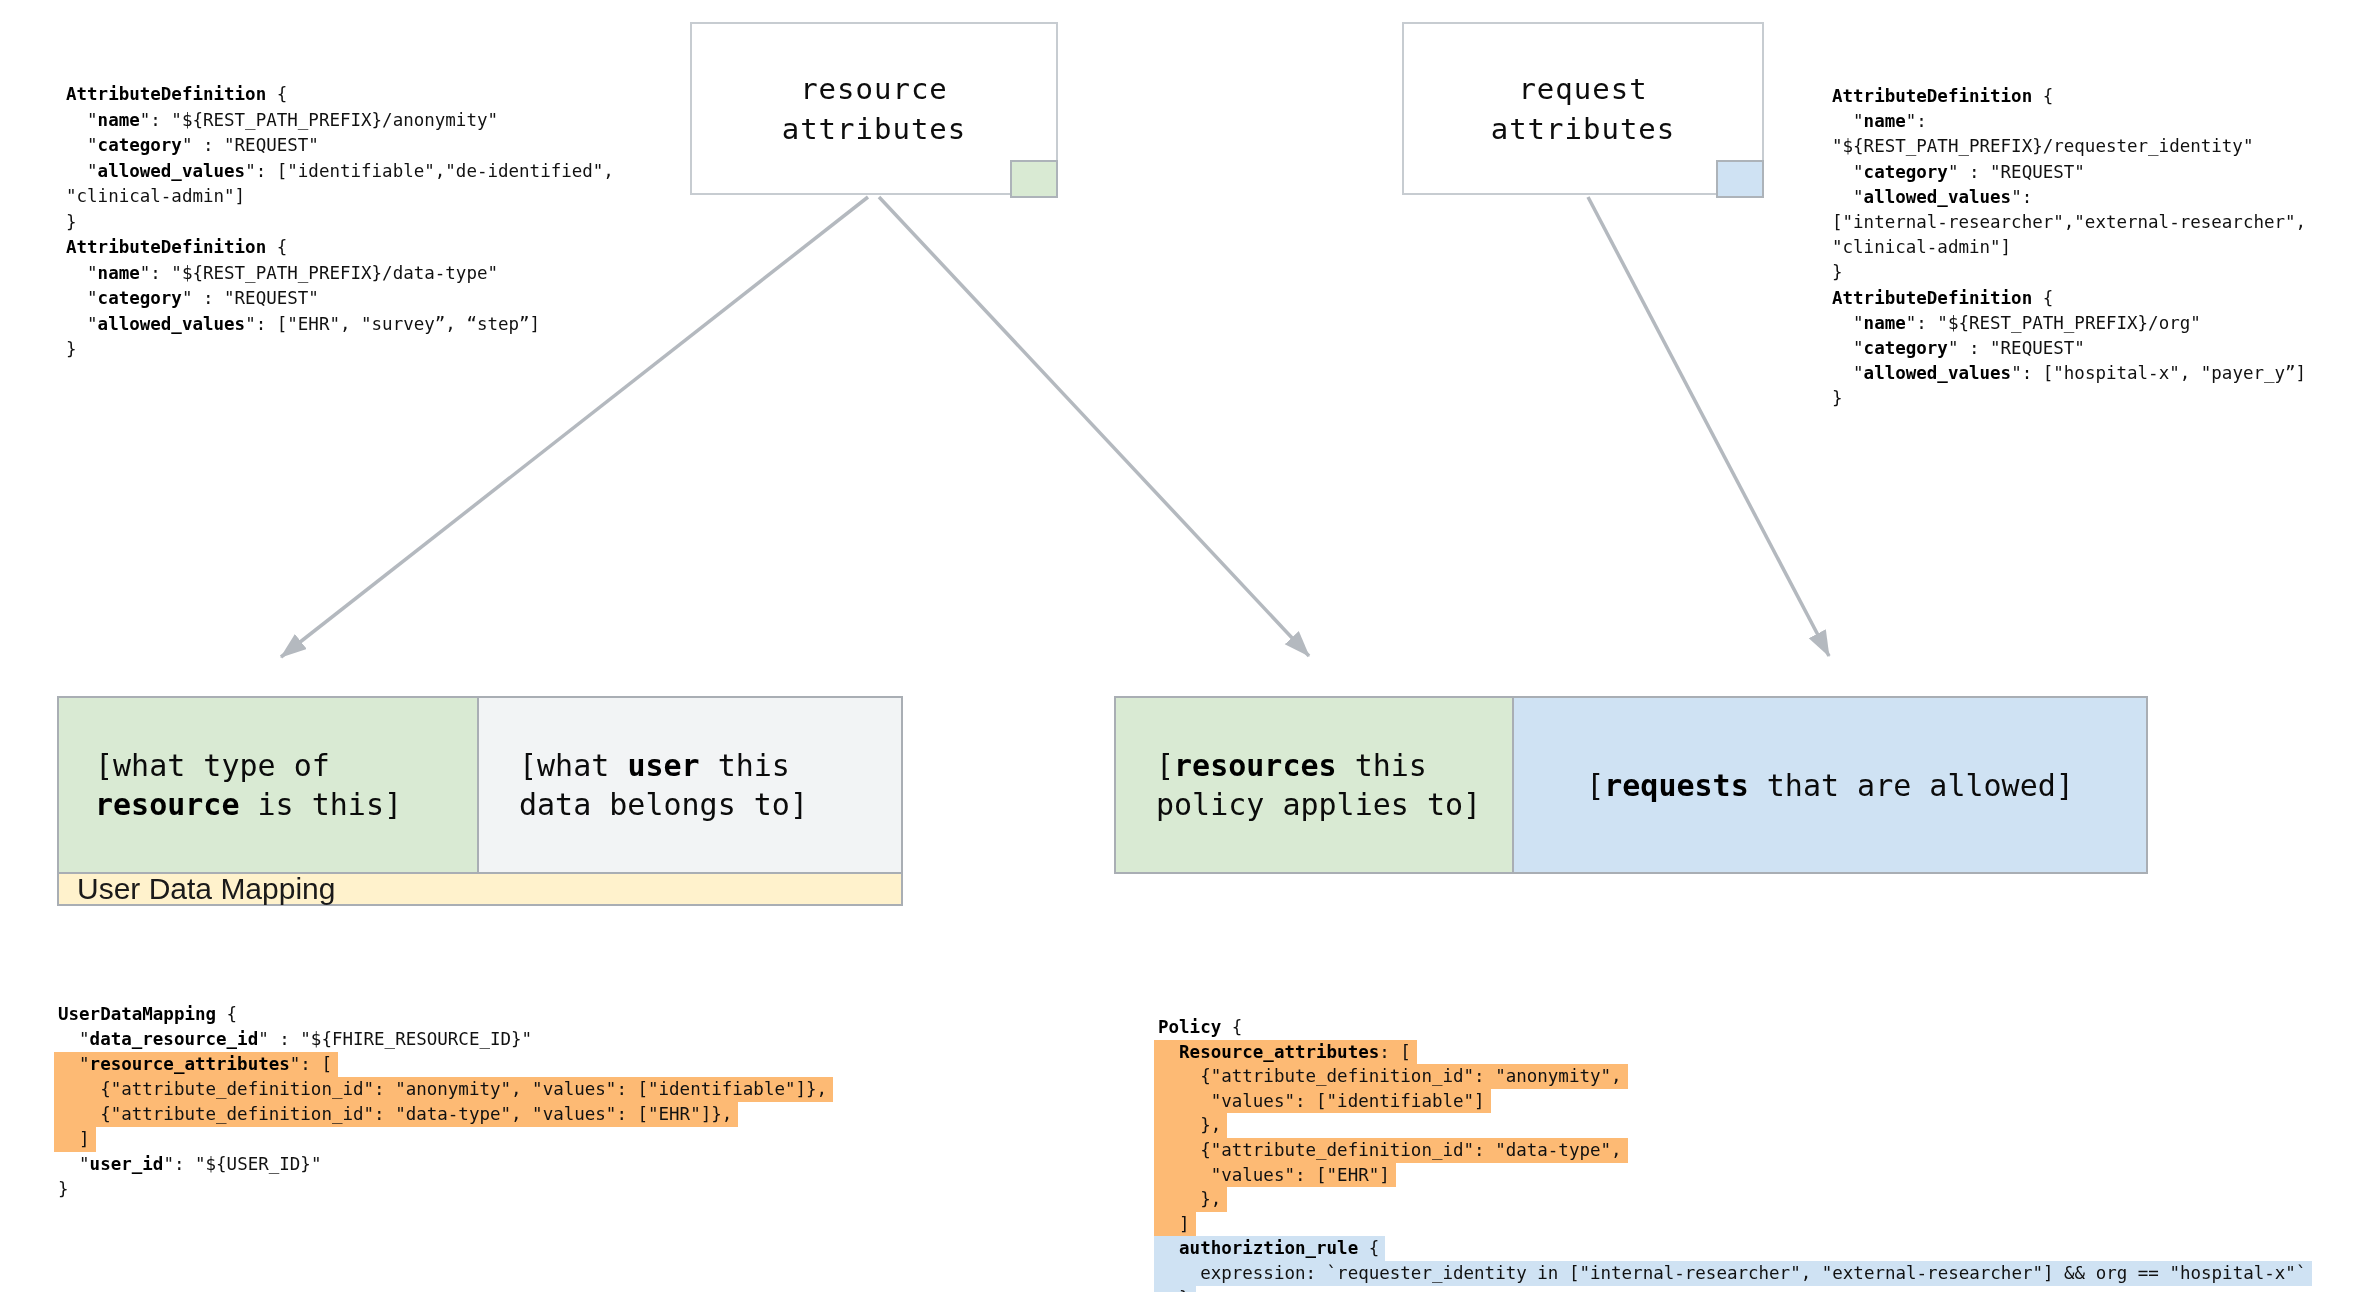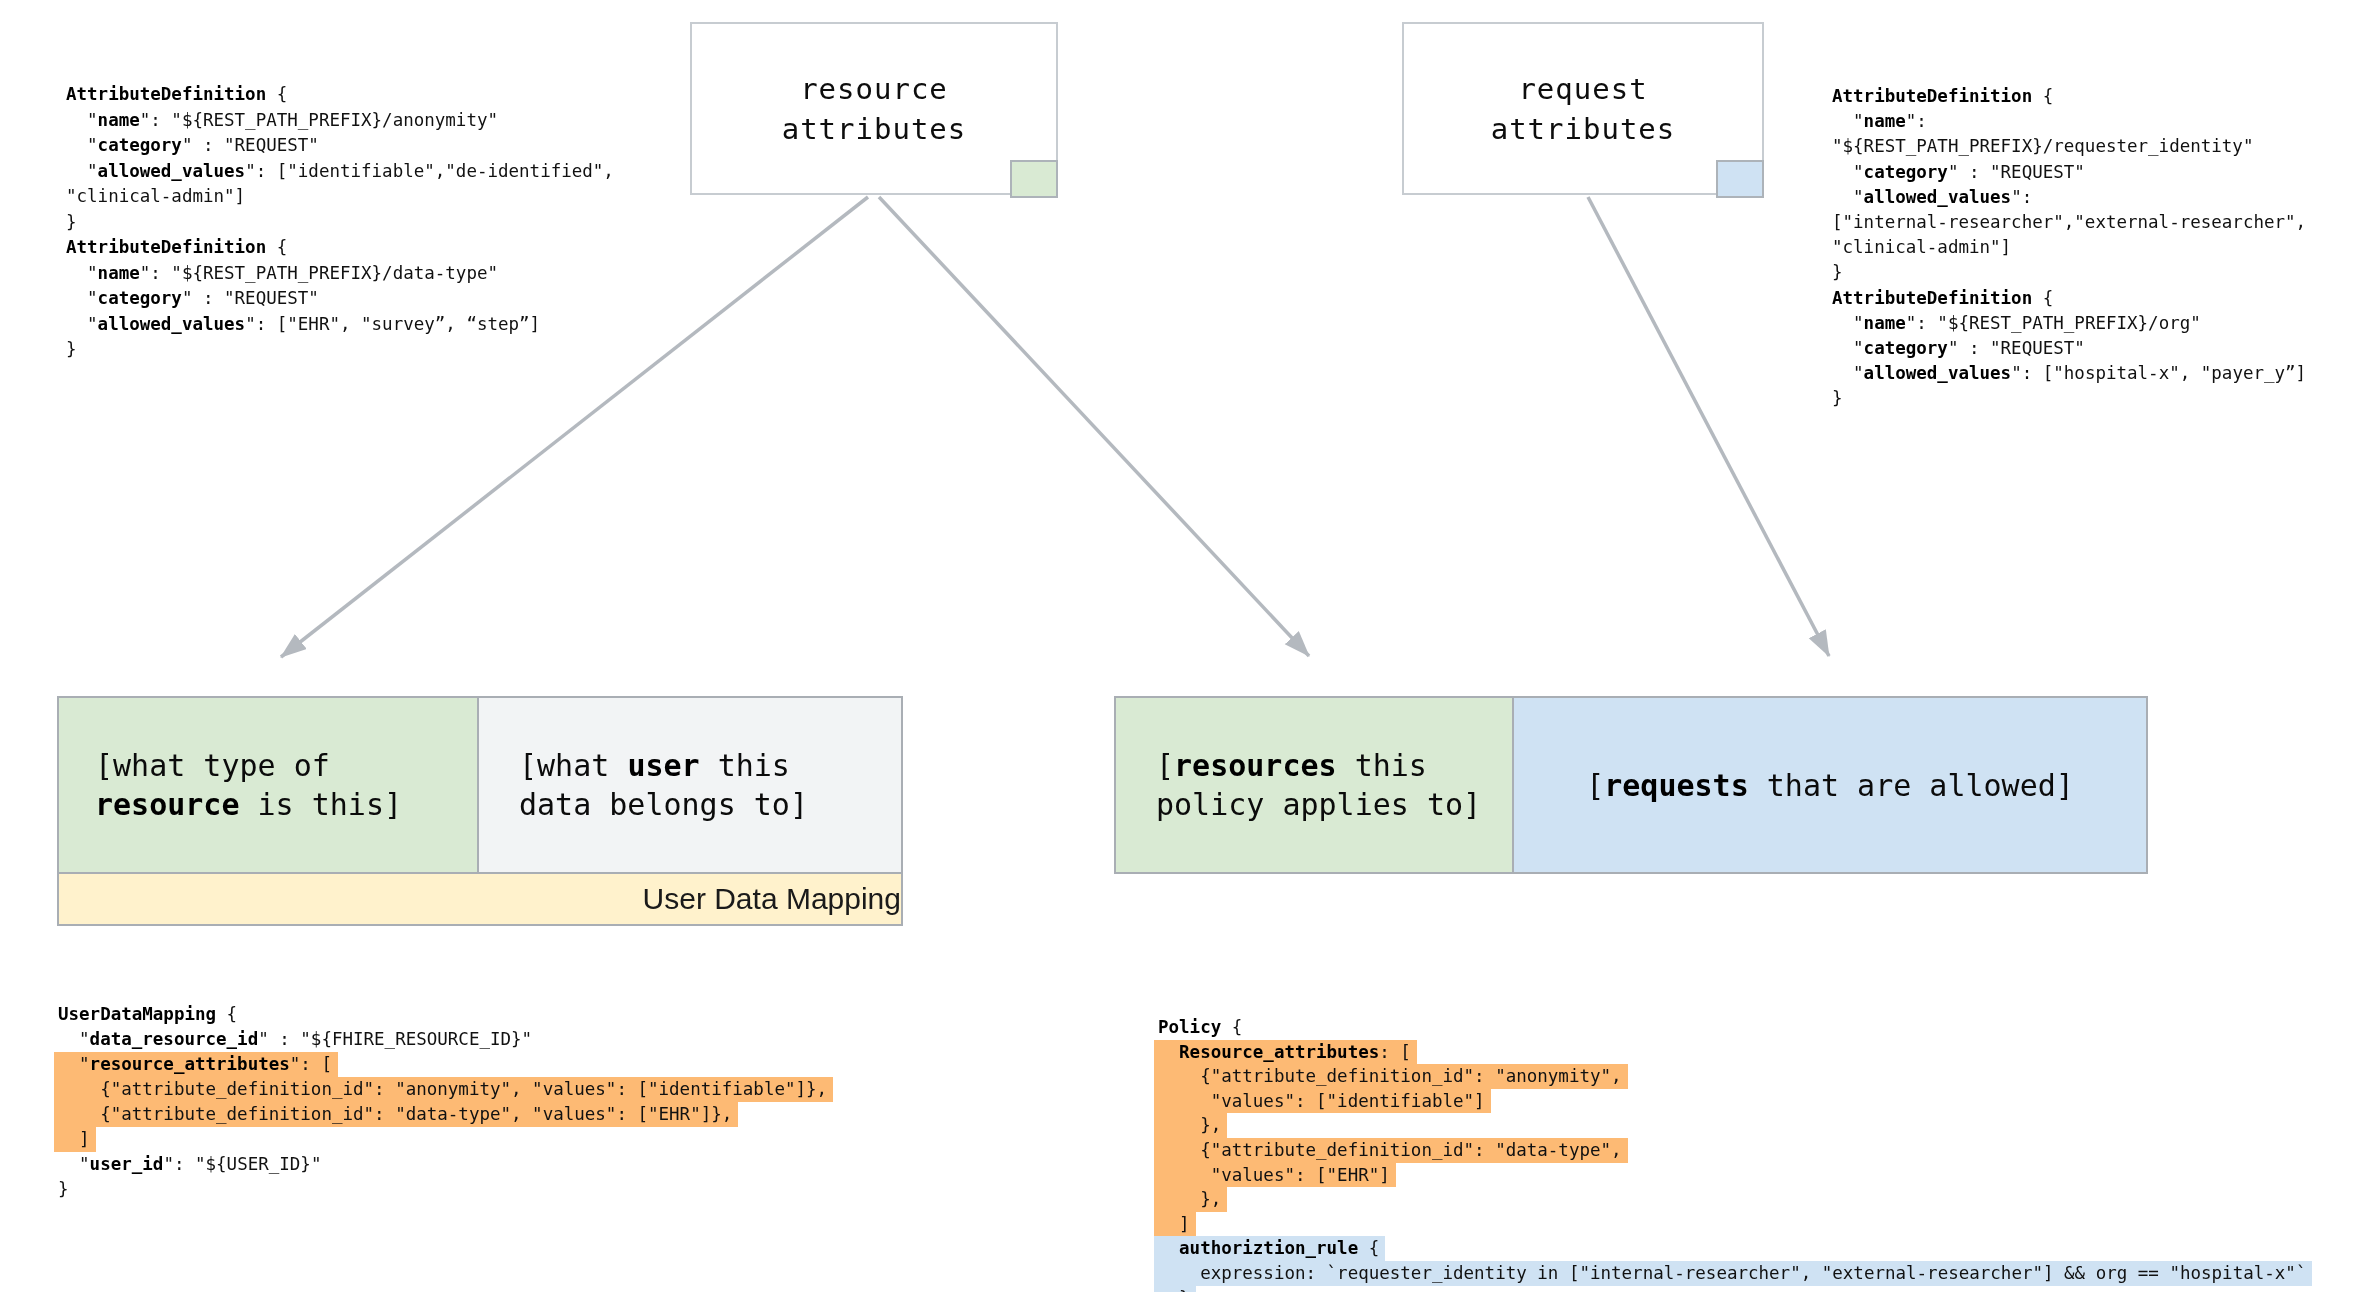--- a/index.html
+++ b/index.html
@@ -28,22 +28,22 @@
   .cell {
     height:100%; display:flex; flex-direction:column; justify-content:center;
     font-size:30px; line-height:39px; color:#0b0b0b;
   }
   .cell-line { white-space:pre; }
   .cell.green { background:#d9ead3; border-right:2px solid #a9aeb4; }
   .cell.lightgray { background:#f2f4f5; }
   .cell.blue { background:#cfe2f3; align-items:center; }
   .pad-l { align-items:flex-start; }
   .bar {
-    height:52px; border-top:2px solid #a9aeb4; background:#fff2cc;
-    display:flex; align-items:center; justify-content:flex-end;
+    height:32px; border-top:2px solid #a9aeb4; background:#fff2cc;
+    display:flex; align-items:center; justify-content:flex-start;
     font-family:"Liberation Sans", sans-serif; font-size:30px; color:#1a1a1a;padding-left:18px;
   }
 
   
   .code { position:absolute; font-size:17.5px; color:#111; }
   .code-line { white-space:pre; height:var(--lh,25px); line-height:var(--lh,25px); }
   .b { font-weight:bold; color:#000; }
   .hl { display:inline-block; height:100%; padding:0 6px 0 4px; margin-left:-4px; }
   .hl-green { background:#fdba74; }
   .hl-blue  { background:#cfe2f3; }

